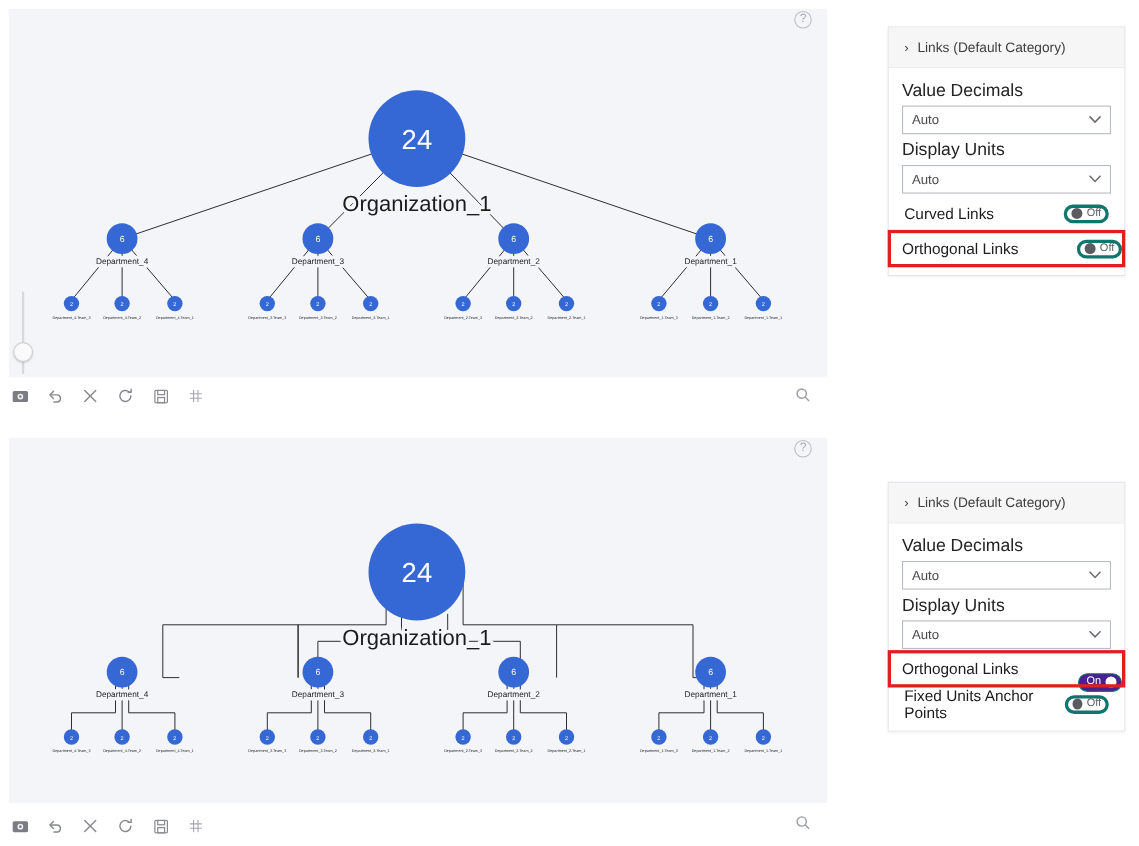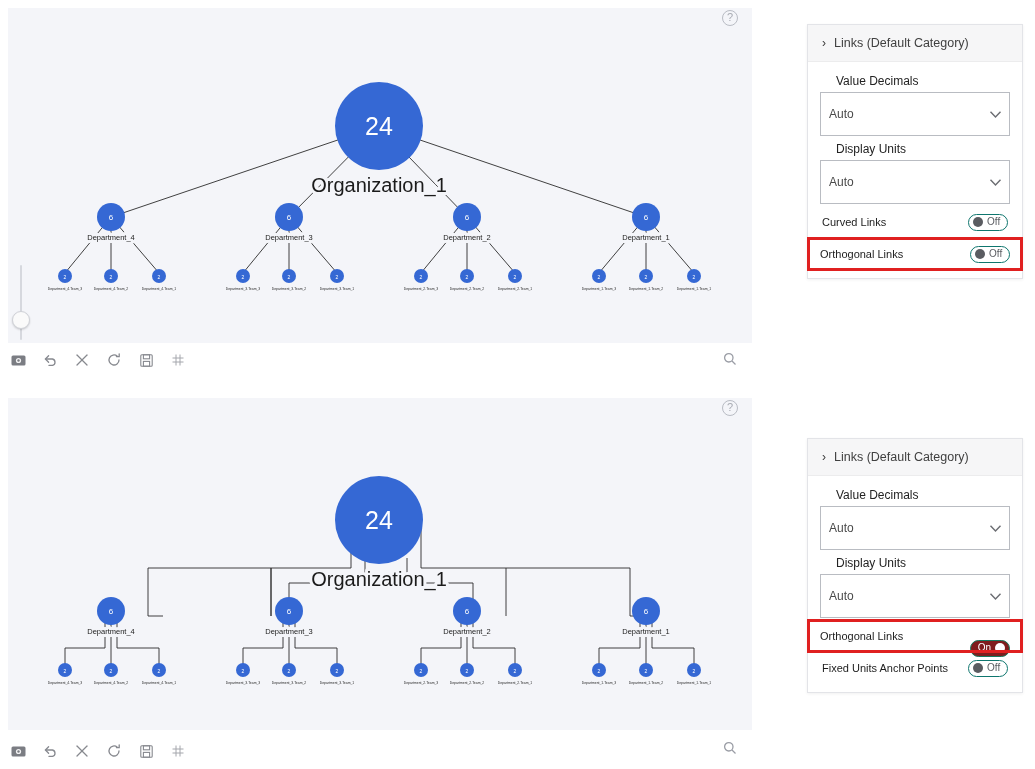--- a/index.html
+++ b/index.html
@@ -81,60 +81,60 @@
     display: flex; align-items: center; gap: 8px;
     padding: 11px 12px 11px 14px;
     background: #f6f6f7;
     border-bottom: 1px solid #ececed;
   }
   .panel-head .chev { color: #3b3b3b; font-size: 12px; line-height: 1; }
   .panel-head .ttl { font-size: 12.5px; color: #404040; }
 
   .panel-body { padding: 6px 12px 10px 12px; background: #fff; }
 
-  .field-label { font-size: 12px; color: #232323; margin: 6px 0 4px 16px; }
+  .field-label { font-size: 16px; color: #232323; margin: 6px 0 4px 0; }
 
   .select {
-    position: relative; height: 44px;
+    position: relative; height: 26px;
     border: 1px solid #b9bcc2; background: #fff;
     display: flex; align-items: center; padding: 0 8px;
     margin-bottom: 4px;
   }
   .select .val { font-size: 12px; color: #4a4a4a; }
   .select .chev-d {
     position: absolute; right: 7px; top: 50%; transform: translateY(-50%);
     color: #6b6d72;
   }
 
   .toggle-row {
     display: flex; align-items: center; justify-content: space-between;
     height: 28px; padding: 0 2px 0 2px; margin-top: 4px;
   }
-  .toggle-row .tl { font-size: 11px; color: #1c1c1c; }
+  .toggle-row .tl { font-size: 14px; color: #1c1c1c; }
 
   .switch {
     display: inline-flex; align-items: center;
     height: 17px; min-width: 40px; border-radius: 9px;
     padding: 0 4px; gap: 4px;
   }
-  .switch.off { background: #ffffff; border: 1px solid #0f766e; }
-  .switch.on  { background: #7f1d1d; border: 1px solid #15795e; flex-direction: row-reverse; margin-top: 24px; }
+  .switch.off { background: #ffffff; border: 3px solid #0f766e; }
+  .switch.on  { background: #4c1d95; border: 1px solid #15795e; flex-direction: row-reverse; margin-top: 24px; }
   .switch .knob { width: 10px; height: 10px; border-radius: 50%; }
   .switch.off .knob { background: #5a5c61; }
   .switch.on  .knob { background: #ffffff; }
   .switch .sw-txt { font-size: 10px; line-height: 1; }
   .switch.off .sw-txt { color: #5a5c61; }
   .switch.on  .sw-txt { color: #ffffff; }
 
   
   .hl-row {
     position: relative;
     outline: 3px solid #e02020;
     margin-left: -10px; margin-right: -10px;
-    padding-left: 10px; padding-right: 10px;
+    padding-left: 10px; padding-right: 0;
   }
 </style>
 </head>
 <body>
 
 <div class="page">
 
   <div class="viz-pane" id="viz-top">
 
     <div class="canvas">

